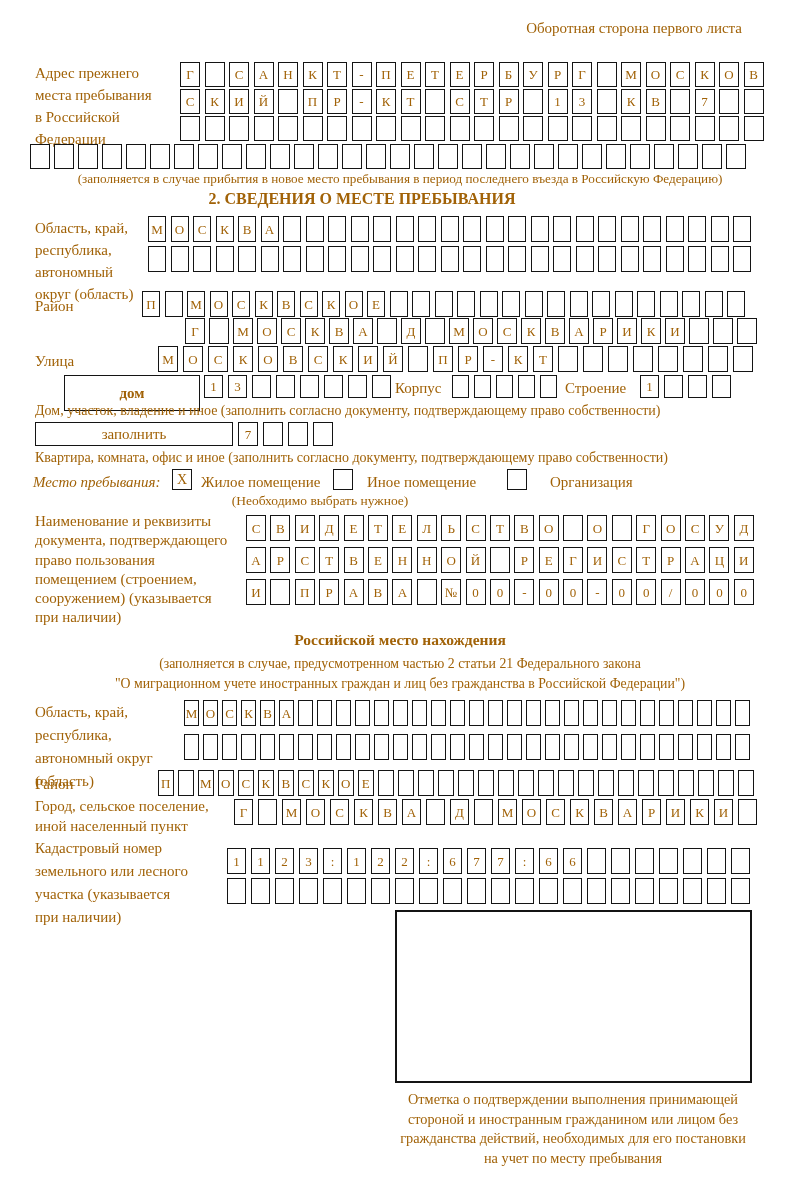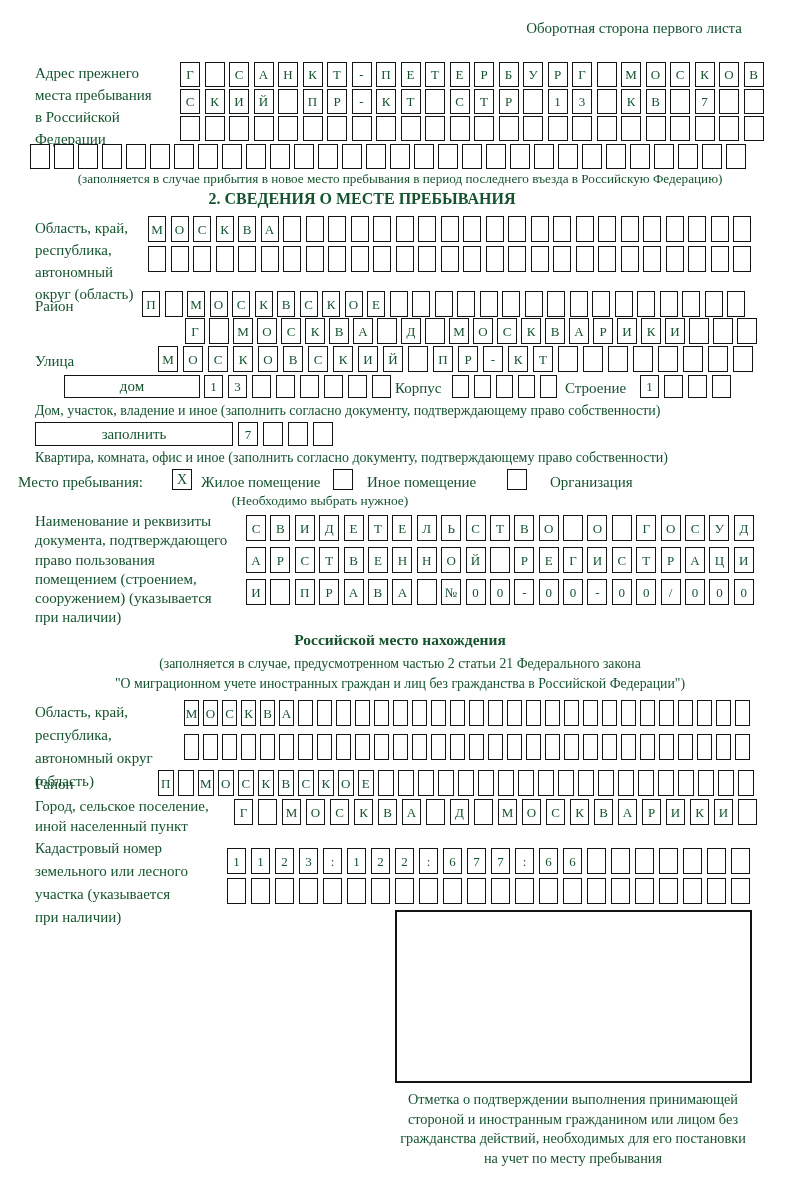--- a/index.html
+++ b/index.html
@@ -1,17 +1,17 @@
 <!DOCTYPE html>
 <html><head>
 <meta charset="utf-8">
 <style>
   html,body{margin:0;padding:0;background:#fff;}
   .page{position:relative;width:800px;height:1180px;background:#fff;overflow:hidden;
-        font-family:"Liberation Serif",serif;color:#14532d;}
+        font-family:"Liberation Serif",serif;color:#a16207;}
   .abs{position:absolute;}
   .label{font-size:15px;line-height:22px;white-space:pre-line;}
   .small{font-size:14px;}
   .note-c{width:800px;left:0;text-align:center;font-size:13.2px;}
   .title{width:640px;left:0;text-align:center;font-weight:bold;font-size:16px;padding-left:42px;}
   .title2{width:800px;left:0;text-align:center;font-weight:bold;font-size:15.5px;}
   .strip{position:absolute;display:flex;}
   .strip .c{box-sizing:border-box;flex:0 0 auto;border:1.6px solid #141414;background:#fff;
             display:flex;align-items:center;justify-content:center;
             font-size:13px;line-height:1;}
@@ -302,21 +302,21 @@
       <span class="c"></span>
       <span class="c"></span>
       <span class="c"></span>
       <span class="c"></span>
       <span class="c"></span>
       <span class="c"></span>
       <span class="c"></span>
       <span class="c"></span>
     </div>
 
-  <div class="named-box" style="left:64px;top:375px;width:136px;height:23px;">дом</div>
+  <div class="named-box" style="left:64px;top:375px;width:136px;height:36px;font-weight:bold;">дом</div>
   <div class="strip gF" style="left:204px;top:375px;">
       <span class="c">1</span>
       <span class="c">3</span>
       <span class="c"></span>
       <span class="c"></span>
       <span class="c"></span>
       <span class="c"></span>
       <span class="c"></span>
       <span class="c"></span>
     </div>
@@ -339,21 +339,21 @@
 
   <div class="named-box" style="left:35px;top:422px;width:198px;height:24px;">заполнить</div>
   <div class="strip gH" style="left:238px;top:422px;">
       <span class="c">7</span>
       <span class="c"></span>
       <span class="c"></span>
       <span class="c"></span>
     </div>
   <div class="small abs" style="left:35px;top:450px;">Квартира, комната, офис и иное (заполнить согласно документу, подтверждающему право собственности)</div>
 
-  <div class="label abs" style="left:18px;top:471px;">Место пребывания:</div>
+  <div class="label abs" style="left:33px;top:471px;font-style:italic;">Место пребывания:</div>
   <span class="cb" style="left:172px;top:469px;">X</span>
   <div class="label abs" style="left:201px;top:471px;">Жилое помещение</div>
   <span class="cb" style="left:333px;top:469px;"></span>
   <div class="label abs" style="left:367px;top:471px;">Иное помещение</div>
   <span class="cb" style="left:507px;top:469px;"></span>
   <div class="label abs" style="left:550px;top:471px;">Организация</div>
   <div class="abs" style="left:120px;top:493px;width:400px;text-align:center;font-size:13.5px;">(Необходимо выбрать нужное)</div>
 
   <div class="label abs" style="left:35px;top:512px;width:210px;line-height:19.3px;">Наименование и реквизиты
 документа, подтверждающего

